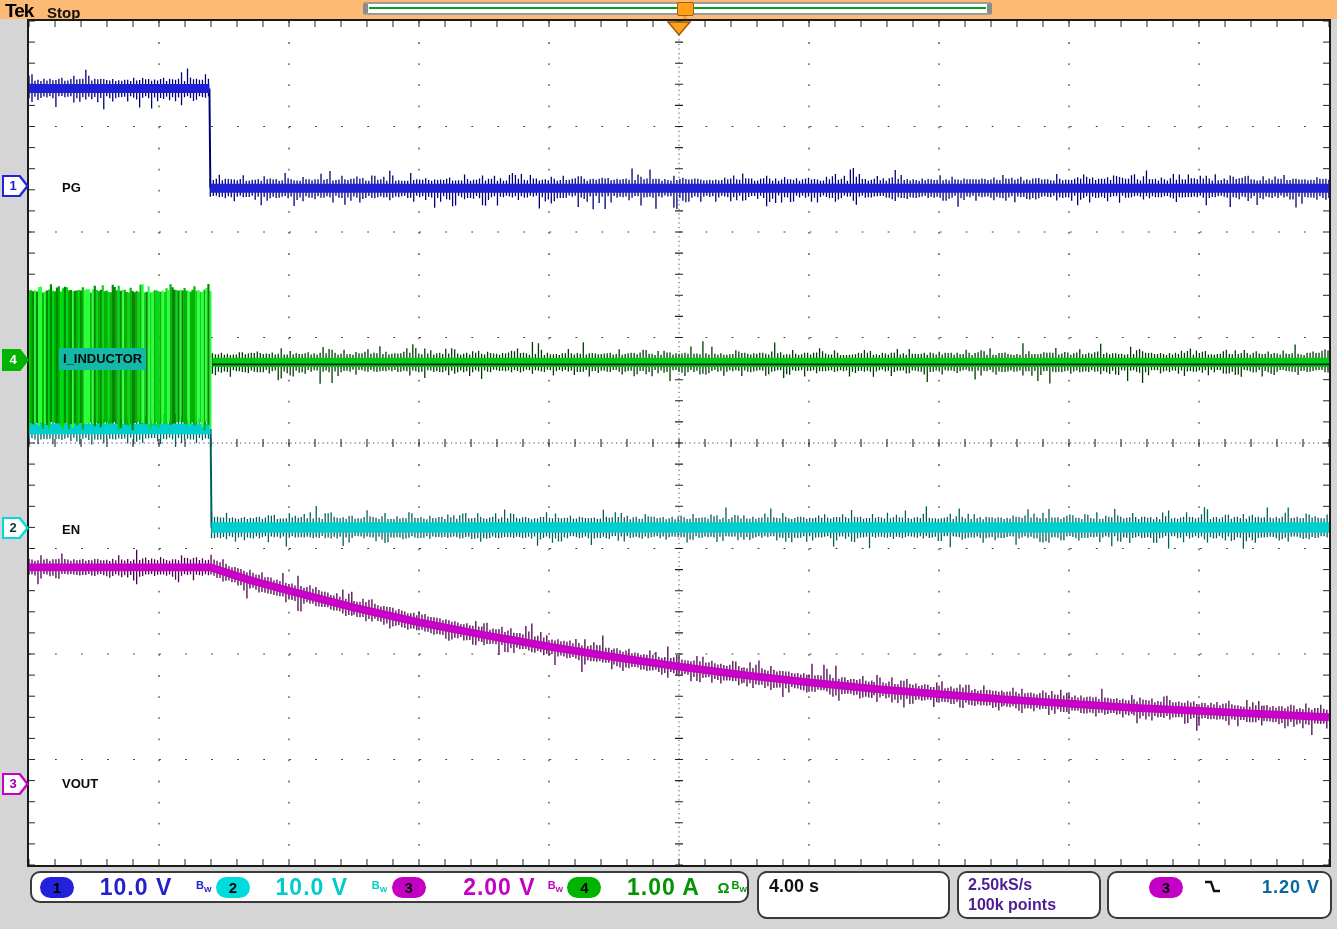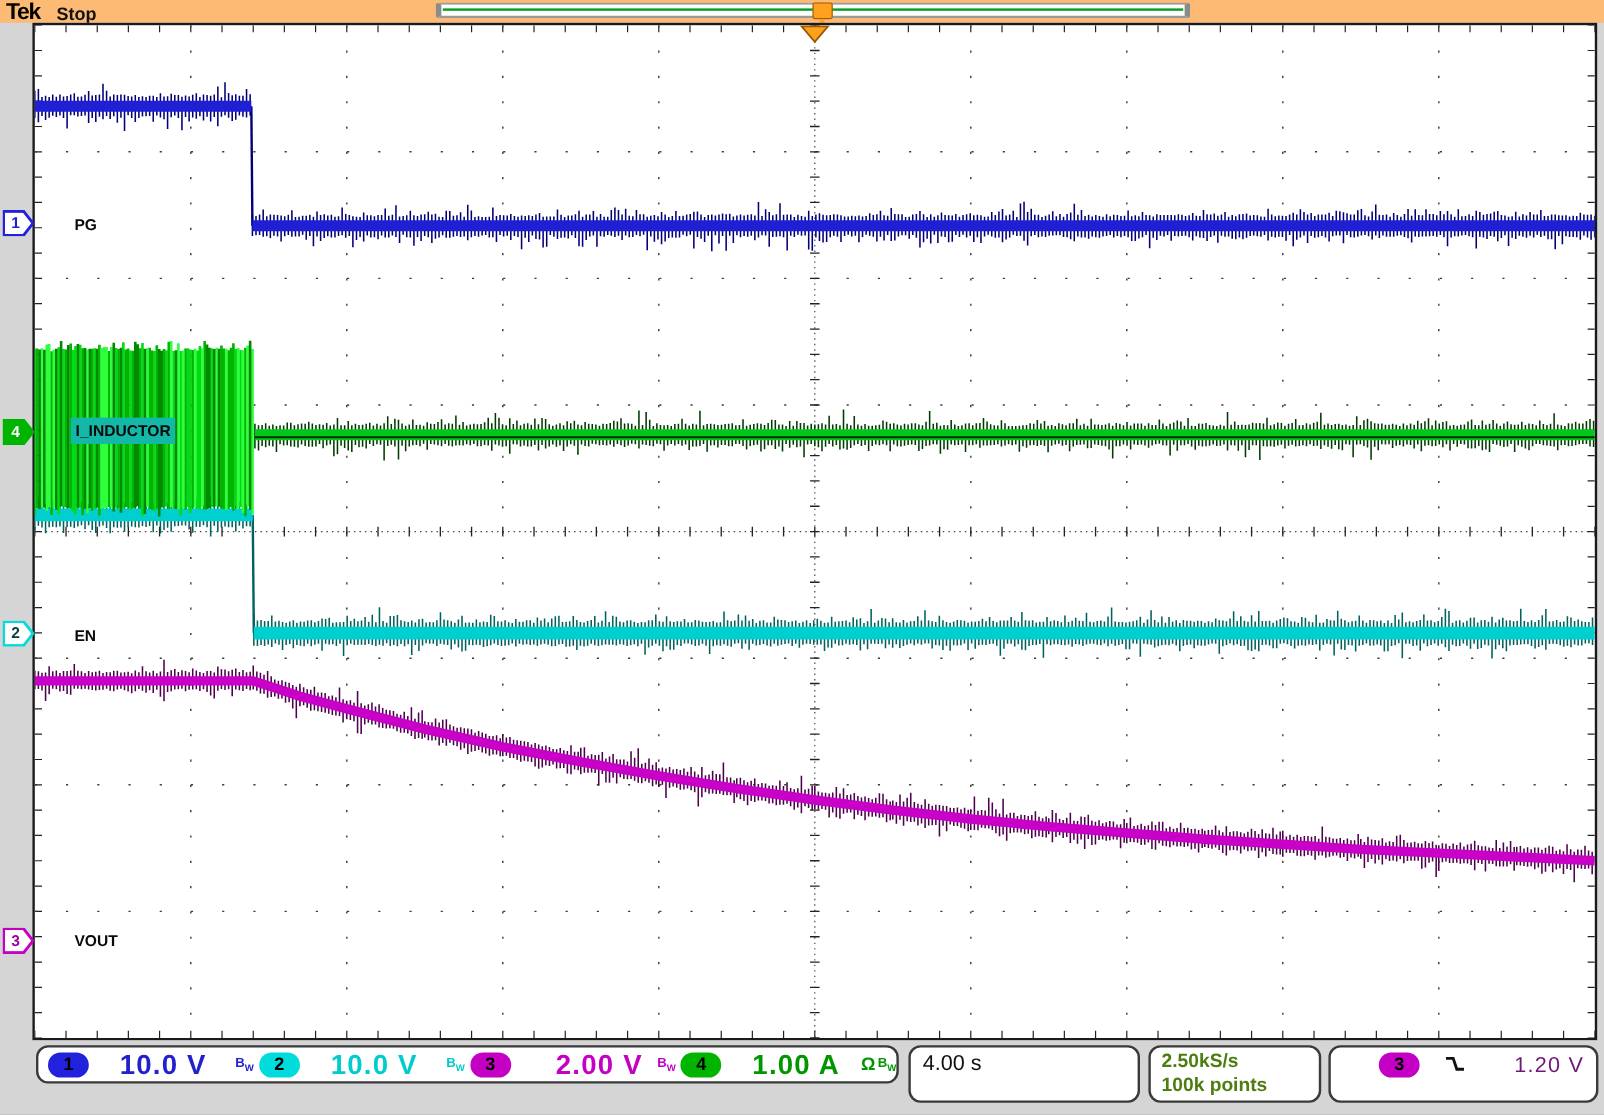--- a/index.html
+++ b/index.html
@@ -33,26 +33,26 @@
   .bottombar{position:absolute;left:0;top:867px;width:100%;height:62px;background:#d5d5d5;}
   .bbox{position:absolute;background:#fff;border:2px solid #3a3a3a;border-radius:10px;box-sizing:border-box;}
   .chbox{left:30px;top:4px;width:719px;height:32px;display:flex;align-items:center;padding-left:8px;}
   .chgroup{display:flex;align-items:center;width:181px;}
   .oval{width:34px;height:21px;border-radius:11px;display:flex;align-items:center;justify-content:center;
     font-size:15px;font-weight:700;color:#000;flex:0 0 auto;}
   .chval{width:96px;text-align:center;font-size:23px;font-weight:700;margin-left:14px;letter-spacing:1px;white-space:nowrap;}
   .bw{font-size:11px;font-weight:700;margin-left:12px;text-align:right;}
   .bw sub{font-size:8px;}
   .omega{font-size:15px;font-weight:700;margin-left:6px;}
-  .timebox{left:757px;top:4px;width:193px;height:48px;padding:3px 0 0 10px;font-size:18px;font-weight:400;color:#111;}
-  .ratebox{left:957px;top:4px;width:144px;height:48px;padding:2px 0 0 9px;font-size:16px;font-weight:700;color:#4d7c0f;line-height:20px;}
+  .timebox{left:757px;top:4px;width:193px;height:48px;padding:3px 0 0 10px;font-size:18px;font-weight:700;color:#111;}
+  .ratebox{left:957px;top:4px;width:144px;height:48px;padding:2px 0 0 9px;font-size:16px;font-weight:700;color:#4c1d95;line-height:20px;}
   .trigbox{left:1107px;top:4px;width:225px;height:48px;display:flex;align-items:flex-start;padding:4px 10px 0 10px;}
   .trigbox .oval{margin-left:30px;}
   .trigslope{margin-left:20px;margin-top:2px;}
-  .triglevel{margin-left:auto;font-size:18px;font-weight:400;color:#701a75;letter-spacing:1px;}
+  .triglevel{margin-left:auto;font-size:18px;font-weight:700;color:#0369a1;letter-spacing:1px;}
 </style>
 </head>
 <body>
 
 <div class="screen">
 
   <div class="topbar">
     <span class="brand">Tek</span>
     <span class="status">Stop</span>
     <div class="recordbar">

